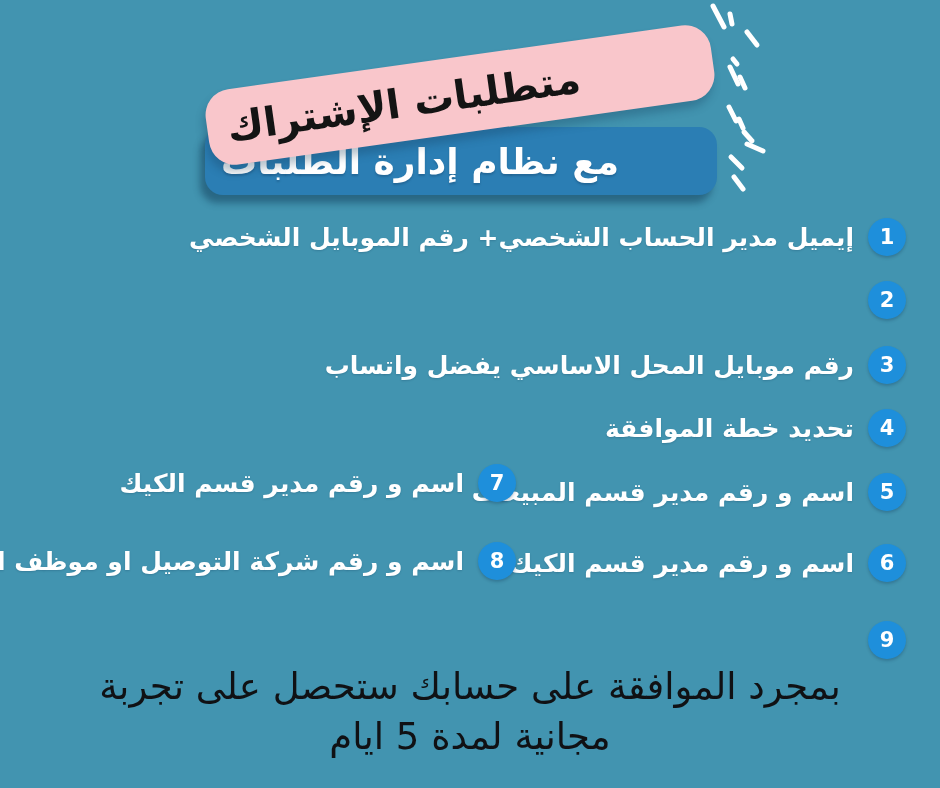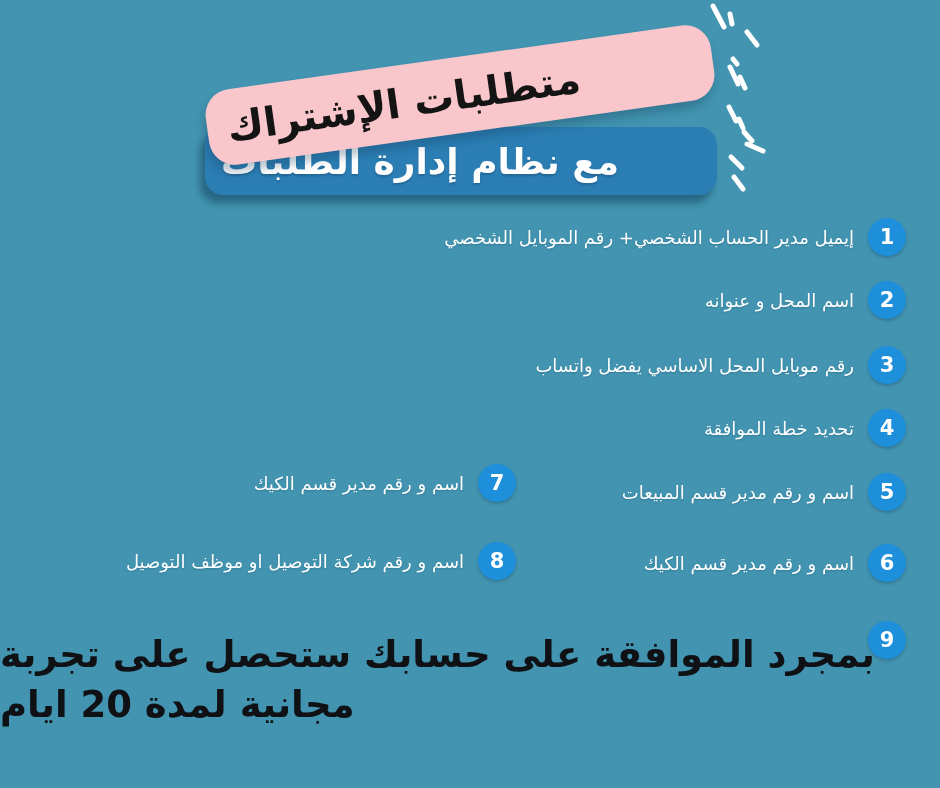--- a/index.html
+++ b/index.html
@@ -43,33 +43,33 @@
     direction:rtl;white-space:nowrap;
   }
   .row .num{
     width:38px;height:38px;border-radius:50%;flex:0 0 38px;
     background:#1E8FDB;color:#ffffff;
     display:flex;align-items:center;justify-content:center;
     font-size:21px;font-weight:bold;
     box-shadow:0 2px 3px rgba(10,40,70,.25);
   }
   .row .label{
-    color:#ffffff;font-size:18px;font-weight:normal;
+    color:#ffffff;font-size:25px;font-weight:bold;
     text-shadow:0 1px 2px rgba(10,40,70,.20);
   }
   .col-right{right:34px;}
   .col-left{right:424px;}
   .r1{top:218px;} .r2{top:281px;} .r3{top:346px;} .r4{top:409px;}
   .r5{top:473px;} .r6{top:544px;} .r7{top:464px;} .r8{top:542px;}
   .r9{top:621px;}
 
   
   .footer{
-    position:absolute;left:0;right:0;top:630px;text-align:left;
-    direction:rtl;color:#101114;font-weight:bold;font-size:37px;line-height:50px;
+    position:absolute;left:0;right:0;top:662px;text-align:center;
+    direction:rtl;color:#101114;font-weight:normal;font-size:37px;line-height:50px;
   }
 </style>
 </head>
 <body>
 
 <div class="poster">
 
   <div class="banner-blue">
     <span class="subtitle">مع نظام إدارة الطلبات</span>
   </div>
@@ -95,21 +95,20 @@
     </g>
   </svg>
 
   <div class="row col-right r1">
     <span class="num">1</span>
     <span class="label">إيميل مدير الحساب الشخصي+ رقم الموبايل الشخصي</span>
   </div>
 
   <div class="row col-right r2">
     <span class="num">2</span>
-    <span class="label">اسم المحل و عنوانه</span>
   </div>
 
   <div class="row col-right r3">
     <span class="num">3</span>
     <span class="label">رقم موبايل المحل الاساسي يفضل واتساب</span>
   </div>
 
   <div class="row col-right r4">
     <span class="num">4</span>
     <span class="label">تحديد خطة الموافقة</span>
@@ -134,16 +133,16 @@
     <span class="num">8</span>
     <span class="label">اسم و رقم شركة التوصيل او موظف التوصيل</span>
   </div>
 
   <div class="row col-right r9">
     <span class="num">9</span>
   </div>
 
   <div class="footer">
     <div>بمجرد الموافقة على حسابك ستحصل على تجربة</div>
-    <div>مجانية لمدة 20 ايام</div>
+    <div>مجانية لمدة 5 ايام</div>
   </div>
 
 </div>
 
 </body></html>

